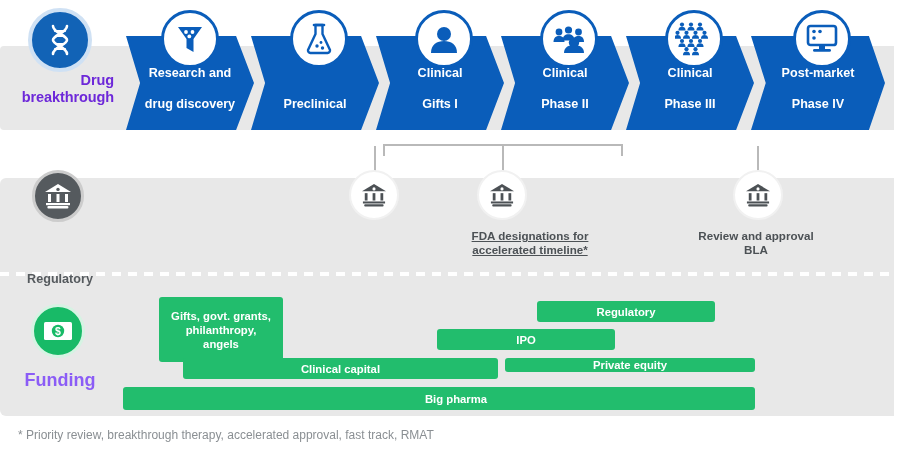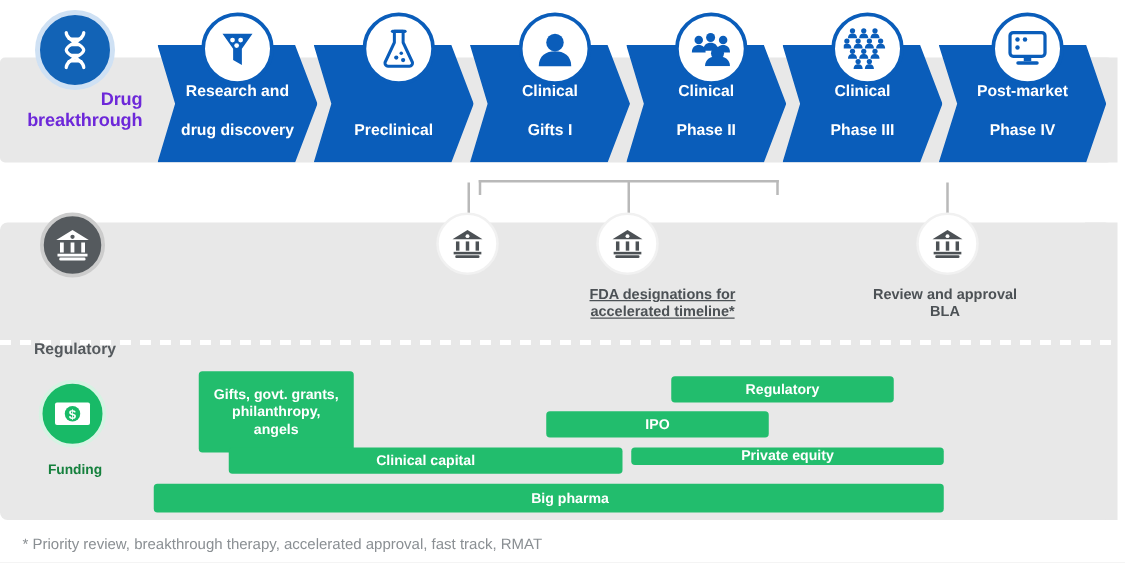--- a/index.html
+++ b/index.html
@@ -96,21 +96,21 @@
   }
   .tick{background:#b9b9b9;position:absolute;}
 
   
   .fbub{
     width:54px;height:54px;border-radius:50%;
     background:#18ba67;border:3px solid #d6f3e3;box-sizing:border-box;
     display:flex;align-items:center;justify-content:center;
   }
   .fund-label{
-    color:#15803d;font-size:11px;font-weight:bold;text-align:center;
+    color:#8b5cf6;font-size:18px;font-weight:bold;text-align:center;
   }
   .bar{
     position:absolute;
     background:#22bd6d;
     border-radius:3px;
     color:#ffffff;
     font-size:11.3px;font-weight:bold;line-height:14px;
     display:flex;align-items:center;justify-content:center;
     text-align:center;
     box-sizing:border-box;

